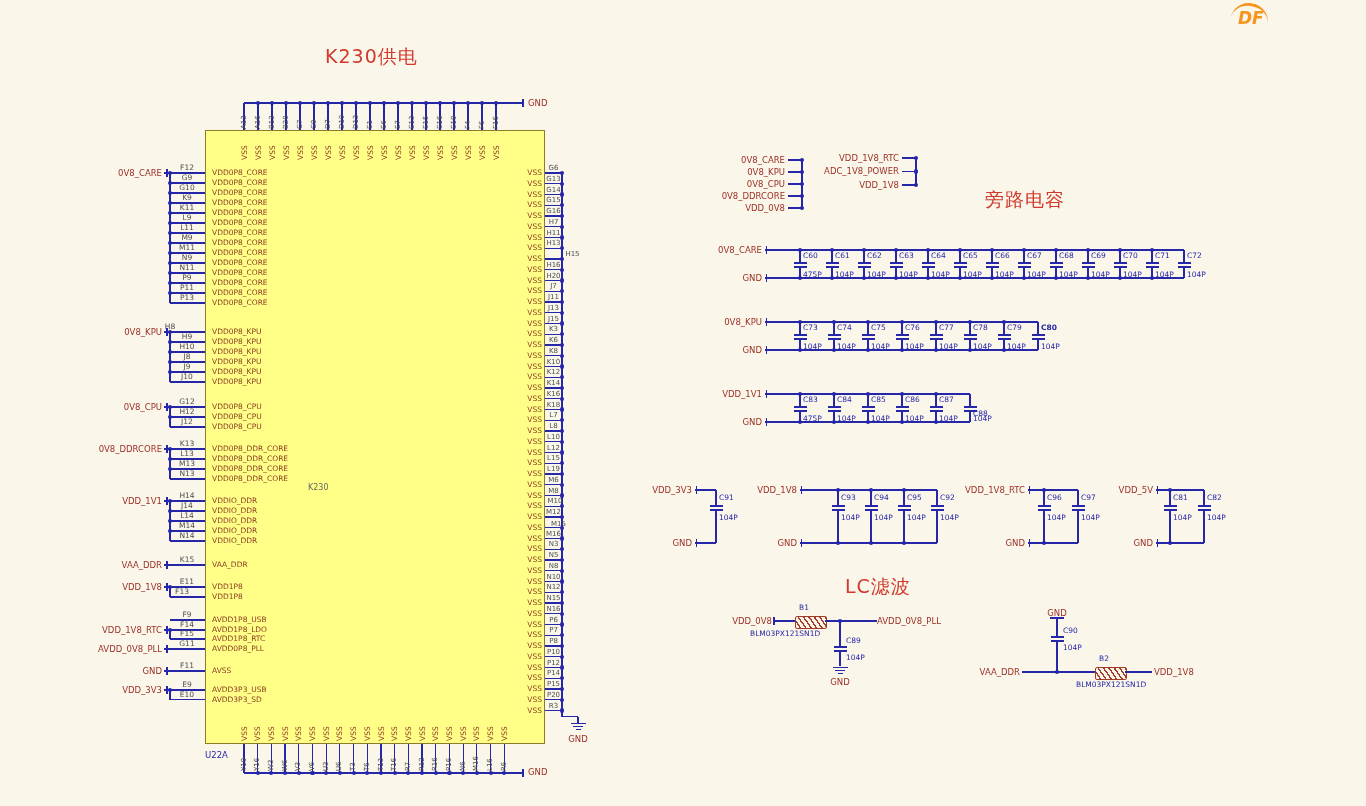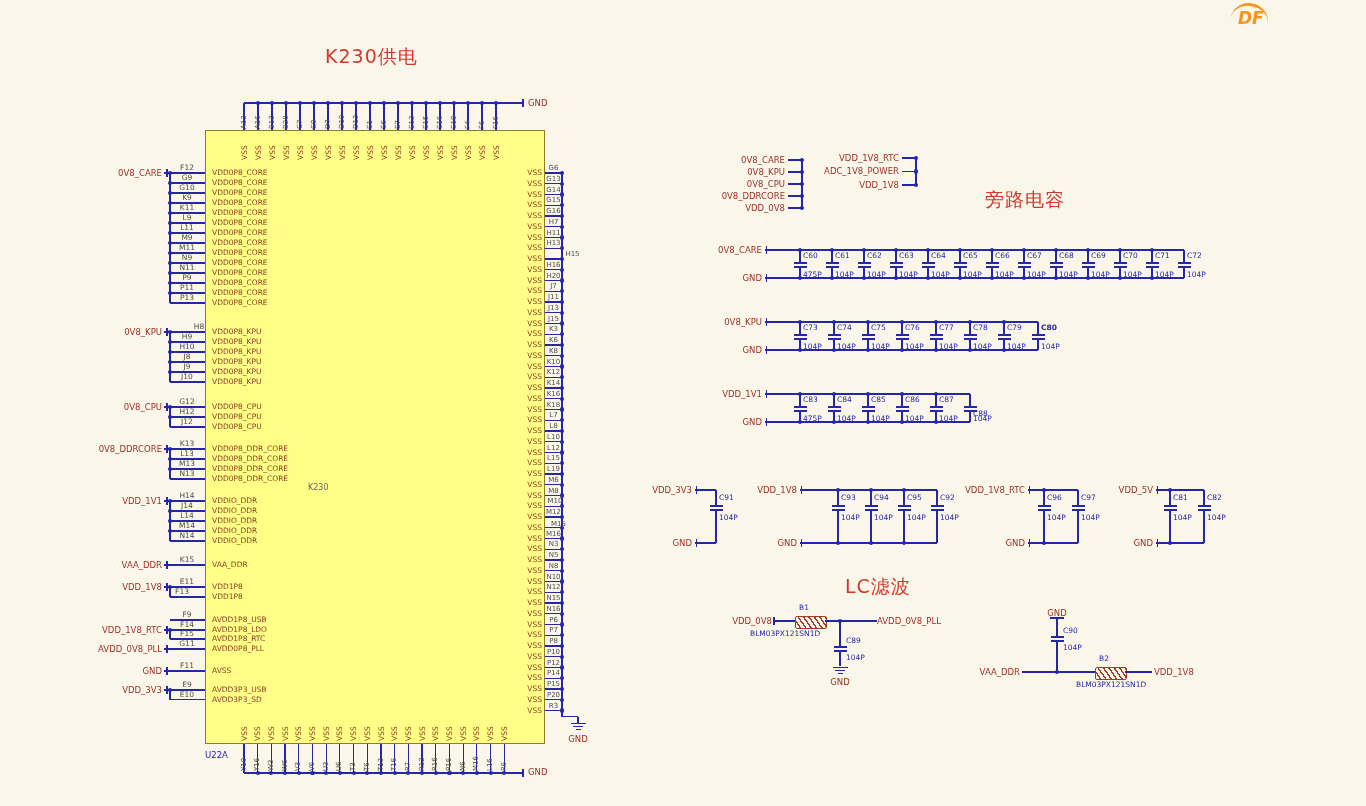--- a/index.html
+++ b/index.html
@@ -102,21 +102,21 @@
       <div class="num" style="left: 171px; top: 283px; width: 32px;">P11</div>
       <div class="pname" style="left: 212px; top: 288px;">VDD0P8_CORE</div>
       <div class="dot" style="left: 167.9px; top: 290.9px;"></div>
       <div class="wh" style="left: 170px; top: 302.3px; width: 35px;"></div>
       <div class="num" style="left: 171px; top: 293px; width: 32px;">P13</div>
       <div class="pname" style="left: 212px; top: 298px;">VDD0P8_CORE</div>
       <div class="net" style="left: 40px; top: 326.5px; width: 122px; text-align: right;">0V8_KPU</div>
       <div class="wv" style="left: 166.3px; top: 328px; height: 8px;"></div>
       <div class="wv" style="left: 169.3px; top: 332px; height: 50px;"></div>
       <div class="wh" style="left: 164px; top: 331.3px; width: 41px;"></div>
-      <div class="num" style="left: 183px; top: 322px; width: 32px;">H8</div>
+      <div class="num" style="left: 154px; top: 322px; width: 32px;">H8</div>
       <div class="pname" style="left: 212px; top: 327px;">VDD0P8_KPU</div>
       <div class="dot" style="left: 167.9px; top: 329.9px;"></div>
       <div class="wh" style="left: 170px; top: 341.3px; width: 35px;"></div>
       <div class="num" style="left: 171px; top: 332px; width: 32px;">H9</div>
       <div class="pname" style="left: 212px; top: 337px;">VDD0P8_KPU</div>
       <div class="dot" style="left: 167.9px; top: 339.9px;"></div>
       <div class="wh" style="left: 170px; top: 351.3px; width: 35px;"></div>
       <div class="num" style="left: 171px; top: 342px; width: 32px;">H10</div>
       <div class="pname" style="left: 212px; top: 347px;">VDD0P8_KPU</div>
       <div class="dot" style="left: 167.9px; top: 349.9px;"></div>

